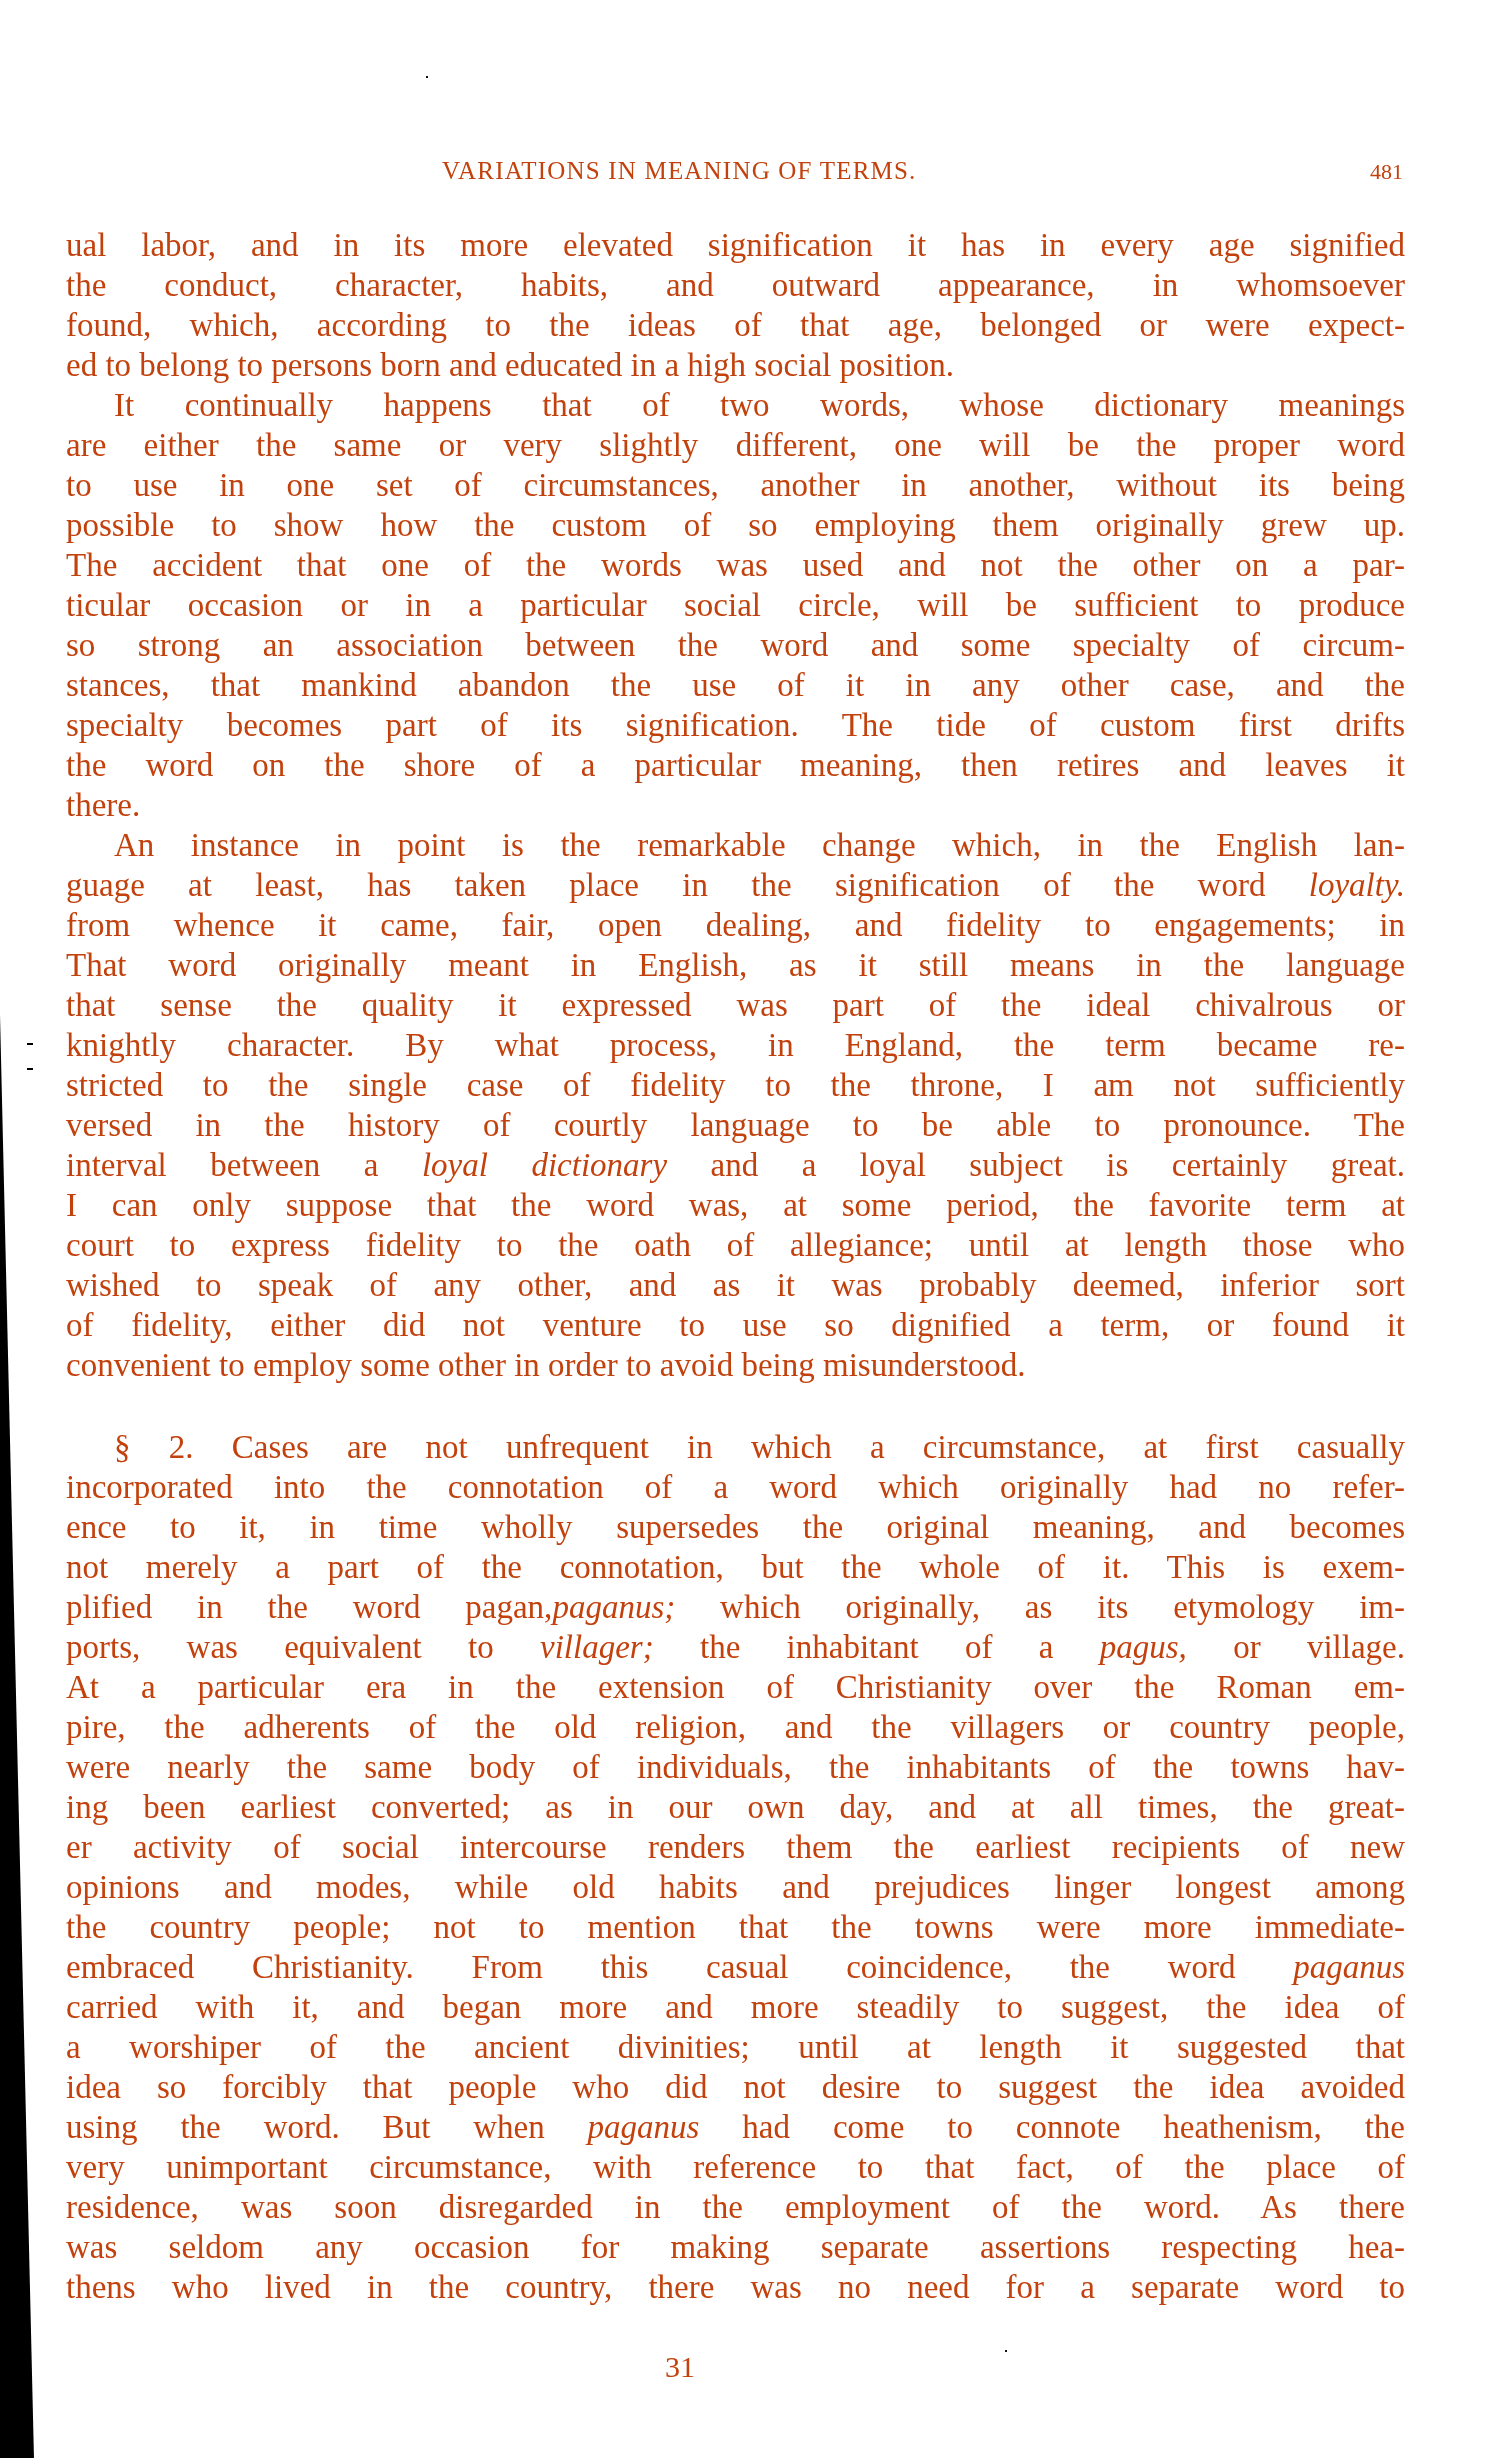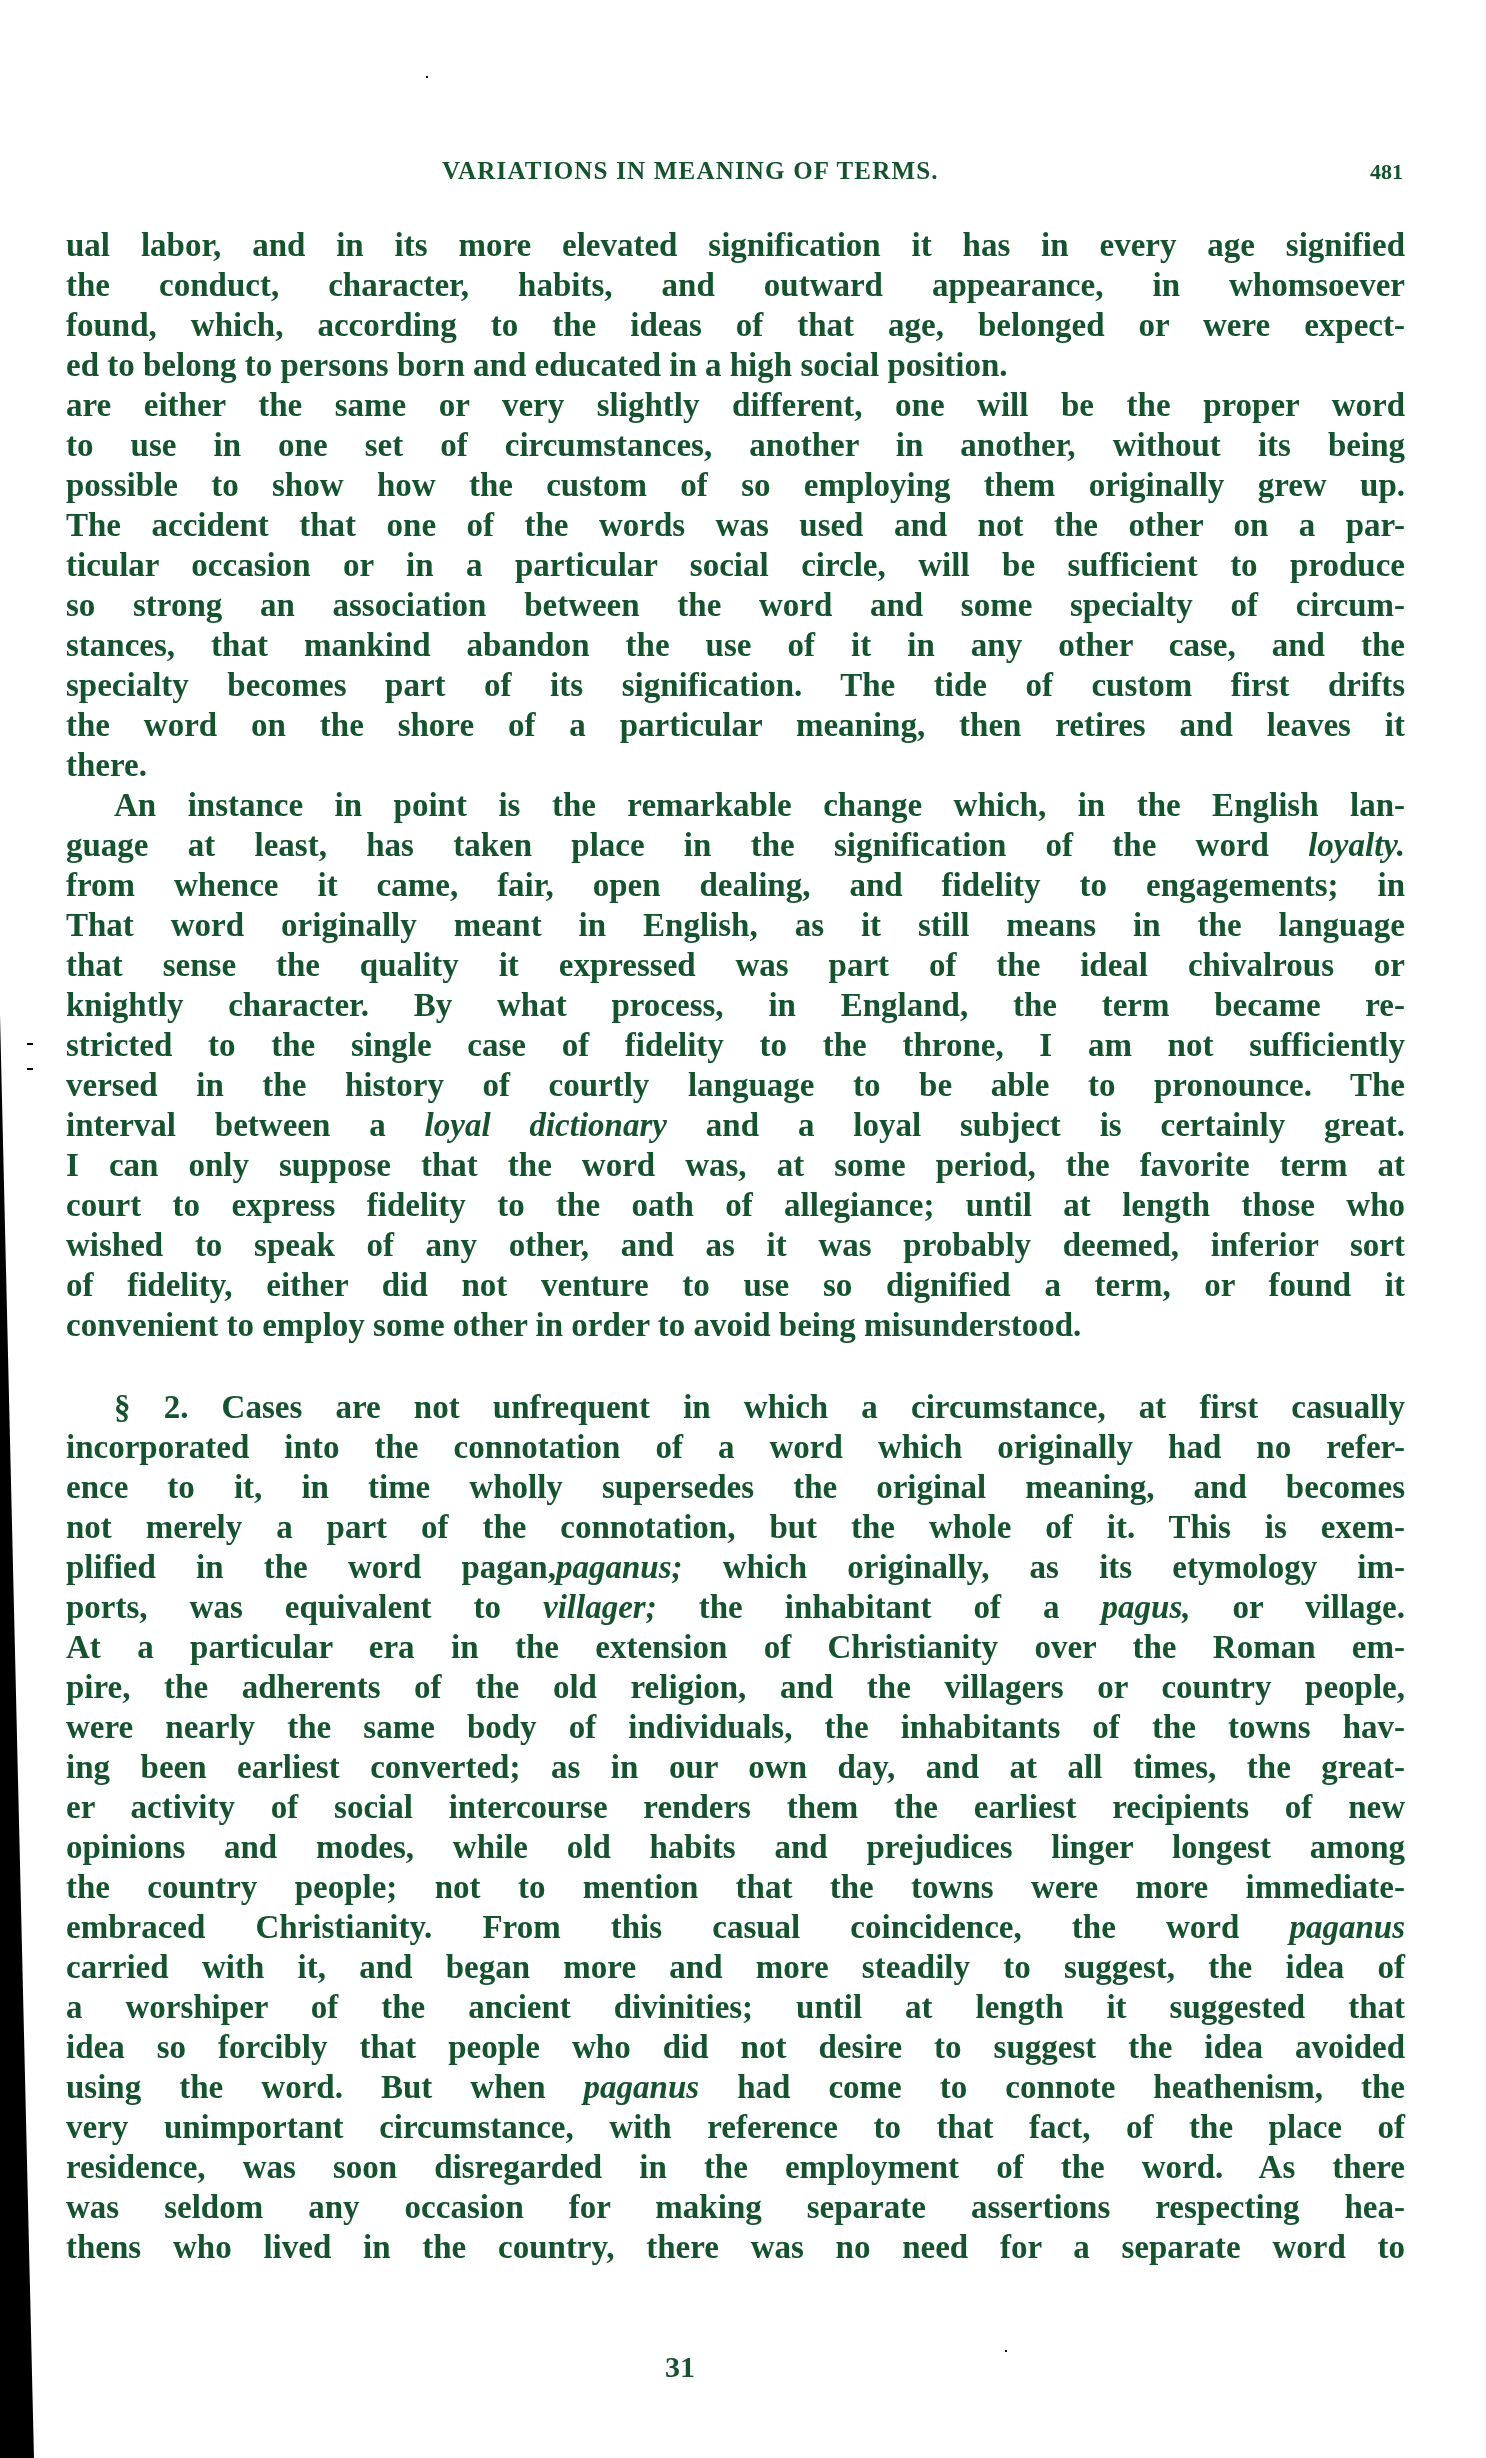--- a/index.html
+++ b/index.html
@@ -1,17 +1,17 @@
 <!DOCTYPE html>
 <html><head>
 <meta charset="utf-8">
 <style>
   html, body { margin: 0; padding: 0; background: #ffffff; }
   body { width: 1487px; height: 2459px; position: relative; overflow: hidden; }
-  .page { position: absolute; left: 0; top: 0; width: 1487px; height: 2336px; background: #ffffff; color: #14532d; font-family: "Liberation Serif", "DejaVu Serif", serif; font-weight: bold; }
+  .page { position: absolute; left: 0; top: 0; width: 1487px; height: 2336px; background: #ffffff; color: #c2410c; font-family: "Liberation Serif", "DejaVu Serif", serif; }
   .running-head { position: absolute; top: 151px; left: 66px; width: 1339px; height: 44px; }
   .running-title { position: absolute; left: 376px; top: 6px; font-size: 25px; letter-spacing: 1.2px; white-space: nowrap; }
   .page-number { position: absolute; right: 2px; top: 8px; font-size: 22px; white-space: nowrap; }
   .body-text { position: absolute; left: 66px; top: 225px; width: 1339px; }
   .line { display: block; height: 40px; line-height: 40px; font-size: 33px; white-space: nowrap; text-align: justify; text-align-last: justify; overflow: visible; }
   .line.last { text-align-last: left; }
   .line.indent { padding-left: 48px; }
   .para-gap { display: block; height: 42px; }
   em { font-style: italic; }
   .signature { position: absolute; left: 665px; top: 2350px; font-size: 30px; }
@@ -38,20 +38,21 @@
   <div class="body-text">
 
     <div>
       <span class="line">ual labor, and in its more elevated signification it has in every age signified</span>
       <span class="line">the conduct, character, habits, and outward appearance, in whomsoever</span>
       <span class="line">found, which, according to the ideas of that age, belonged or were expect-</span>
       <span class="line last">ed to belong to persons born and educated in a high social position.</span>
     </div>
 
     <div>
+      <span class="line indent">It continually happens that of two words, whose dictionary meanings</span>
       <span class="line">are either the same or very slightly different, one will be the proper word</span>
       <span class="line">to use in one set of circumstances, another in another, without its being</span>
       <span class="line">possible to show how the custom of so employing them originally grew up.</span>
       <span class="line">The accident that one of the words was used and not the other on a par-</span>
       <span class="line">ticular occasion or in a particular social circle, will be sufficient to produce</span>
       <span class="line">so strong an association between the word and some specialty of circum-</span>
       <span class="line">stances, that mankind abandon the use of it in any other case, and the</span>
       <span class="line">specialty becomes part of its signification.  The tide of custom first drifts</span>
       <span class="line">the word on the shore of a particular meaning, then retires and leaves it</span>
       <span class="line last">there.</span>

